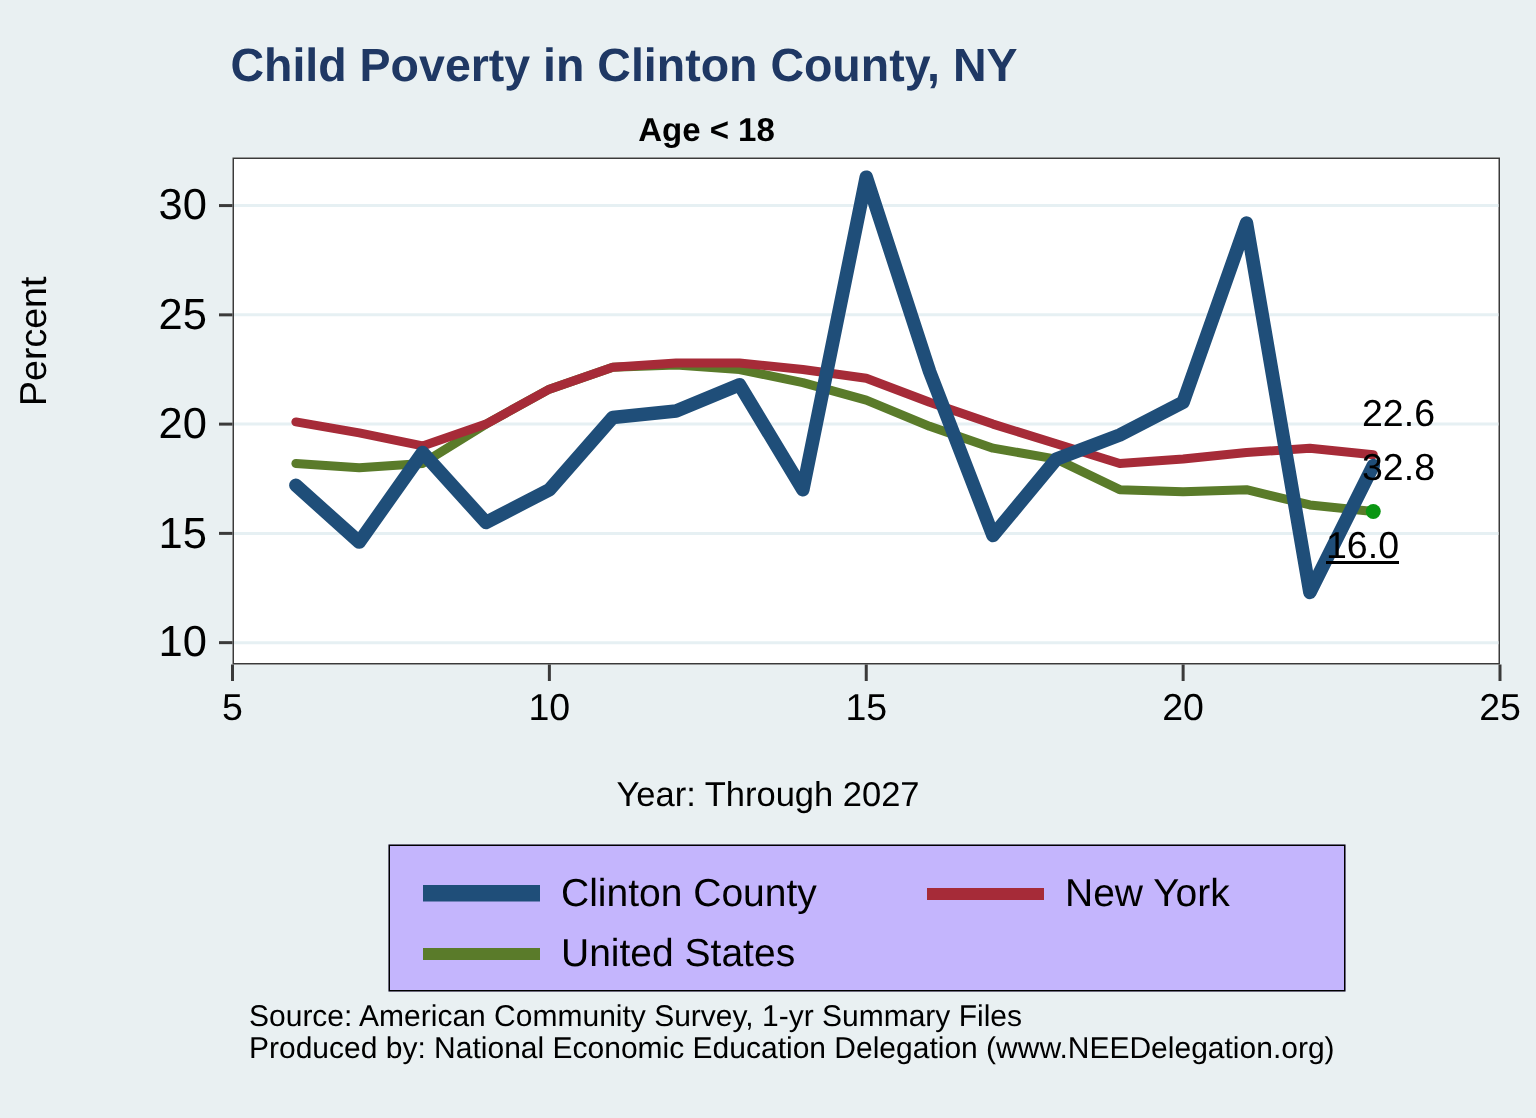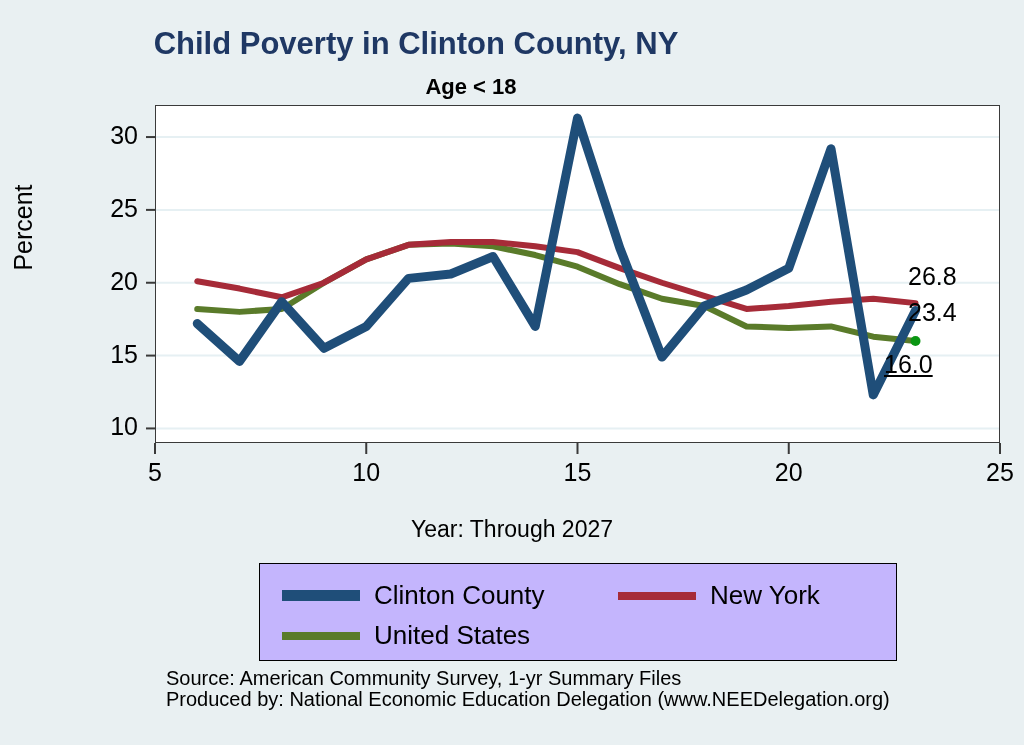--- a/index.html
+++ b/index.html
@@ -73,21 +73,21 @@
     position: absolute;
     left: 0; top: 0;
     width: 1024px;
     height: 745px;
     overflow: visible;
   }
   .ytick-label {
     position: absolute;
     text-align: right;
     width: 70px;
-    font-size: 25px;
+    font-size: 29px;
     color: #000000;
   }
   .xtick-label {
     position: absolute;
     text-align: center;
     width: 70px;
     font-size: 25px;
     color: #000000;
   }
   .end-label {
@@ -187,22 +187,22 @@
       <div class="ytick-label" style="left: 68px; top: 121.052px;">30</div>
     </div>
   <div id="xtick-labels">
       <div class="xtick-label" style="left: 120px; top: 458px;">5</div>
       <div class="xtick-label" style="left: 331.25px; top: 458px;">10</div>
       <div class="xtick-label" style="left: 542.5px; top: 458px;">15</div>
       <div class="xtick-label" style="left: 753.75px; top: 458px;">20</div>
       <div class="xtick-label" style="left: 965px; top: 458px;">25</div>
     </div>
 
-  <div class="end-label" id="end-ny" style="left:908px; top:262px;">26.8</div>
-  <div class="end-label" id="end-cc" style="left:908px; top:298px;">23.4</div>
+  <div class="end-label" id="end-ny" style="left:908px; top:262px;">22.6</div>
+  <div class="end-label" id="end-cc" style="left:908px; top:298px;">32.8</div>
   <div class="end-label" id="end-us" style="left:884px; top:350px;text-decoration:underline;">16.0</div>
 
   <div class="legend-box">
     <div class="legend-entry" style="left:22px; top:16px;">
       <span class="legend-swatch" style="height:11px; background:#1f4e79;"></span>
       <span class="legend-text">Clinton County</span>
     </div>
     <div class="legend-entry" style="left:358px; top:16px;">
       <span class="legend-swatch" style="height:8px; background:#a62b38;"></span>
       <span class="legend-text">New York</span>

